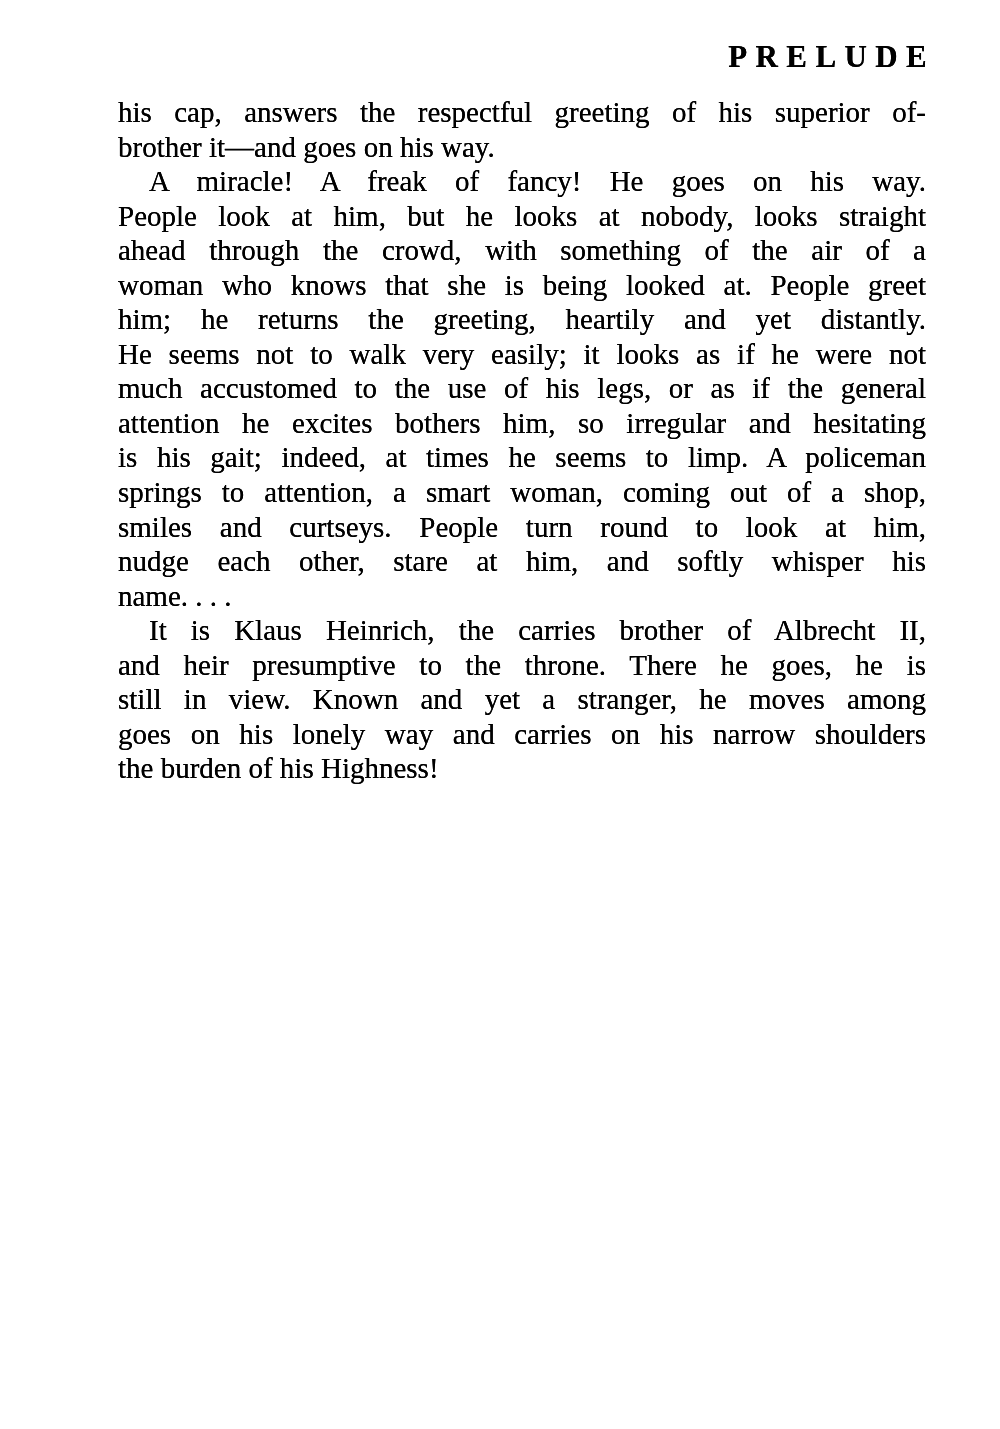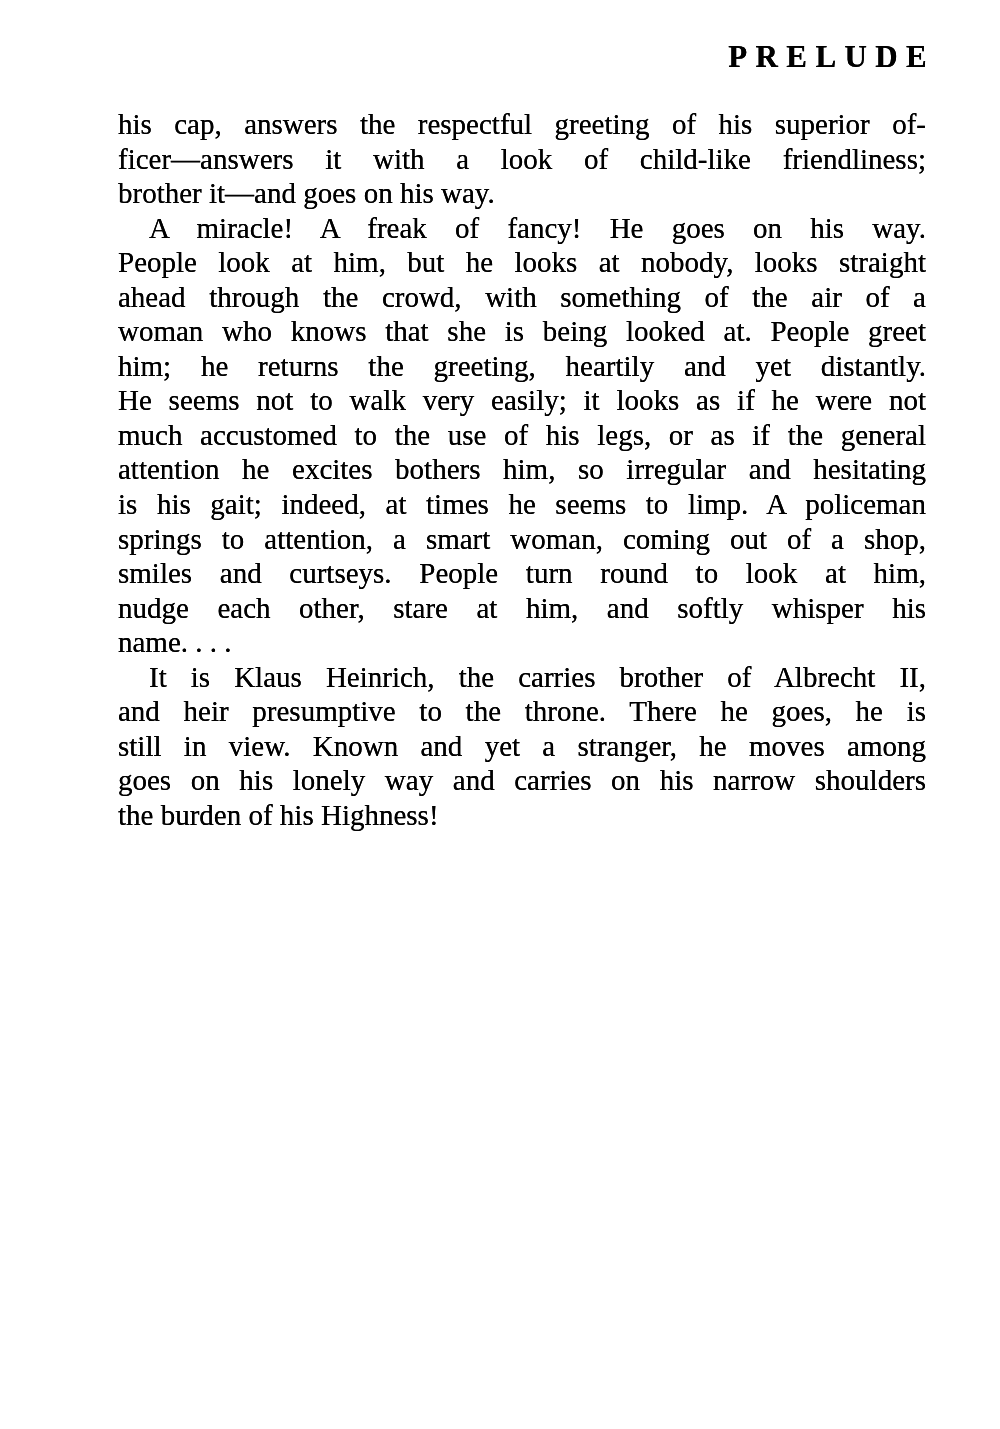--- a/index.html
+++ b/index.html
@@ -23,21 +23,21 @@
     font-size: 31px;
     line-height: 1;
     font-weight: 700;
     letter-spacing: 0.27em;
     text-shadow: 0 0 0.6px #000;
     white-space: nowrap;
   }
   .body-text {
     position: absolute;
     left: 118px;
-    top: 107px;
+    top: 95px;
     width: 808px;
     font-size: 29px;
     line-height: 34.55px;
     text-shadow: 0 0 0.6px #000;
   }
   .paragraph { margin: 0; padding: 0; }
   .line {
     height: 34.55px;
     overflow: hidden;
     text-align: justify;
@@ -73,21 +73,20 @@
 </head>
 <body>
 
 <div class="page">
 
   <div class="running-head">PRELUDE</div>
 
   <div class="body-text">
       <div class="paragraph">
         <div class="line">his cap, answers the respectful greeting of his superior of-</div>
-        <div class="line">ficer—answers it with a look of child-like friendliness;</div>
         <div class="line para-end">brother it—and goes on his way.</div>
       </div>
       <div class="paragraph">
         <div class="line indent">A miracle! A freak of fancy! He goes on his way.</div>
         <div class="line">People look at him, but he looks at nobody, looks straight</div>
         <div class="line">ahead through the crowd, with something of the air of a</div>
         <div class="line">woman who knows that she is being looked at. People greet</div>
         <div class="line">him; he returns the greeting, heartily and yet distantly.</div>
         <div class="line">He seems not to walk very easily; it looks as if he were not</div>
         <div class="line">much accustomed to the use of his legs, or as if the general</div>

